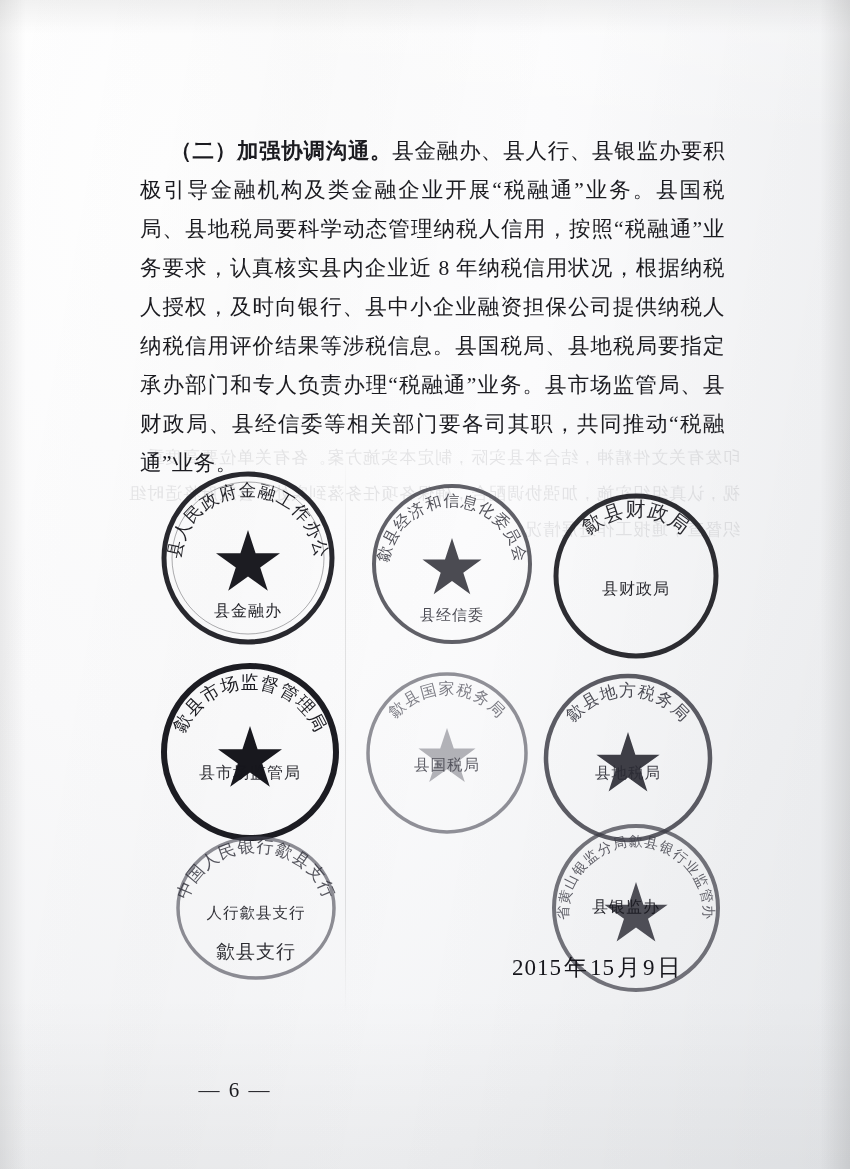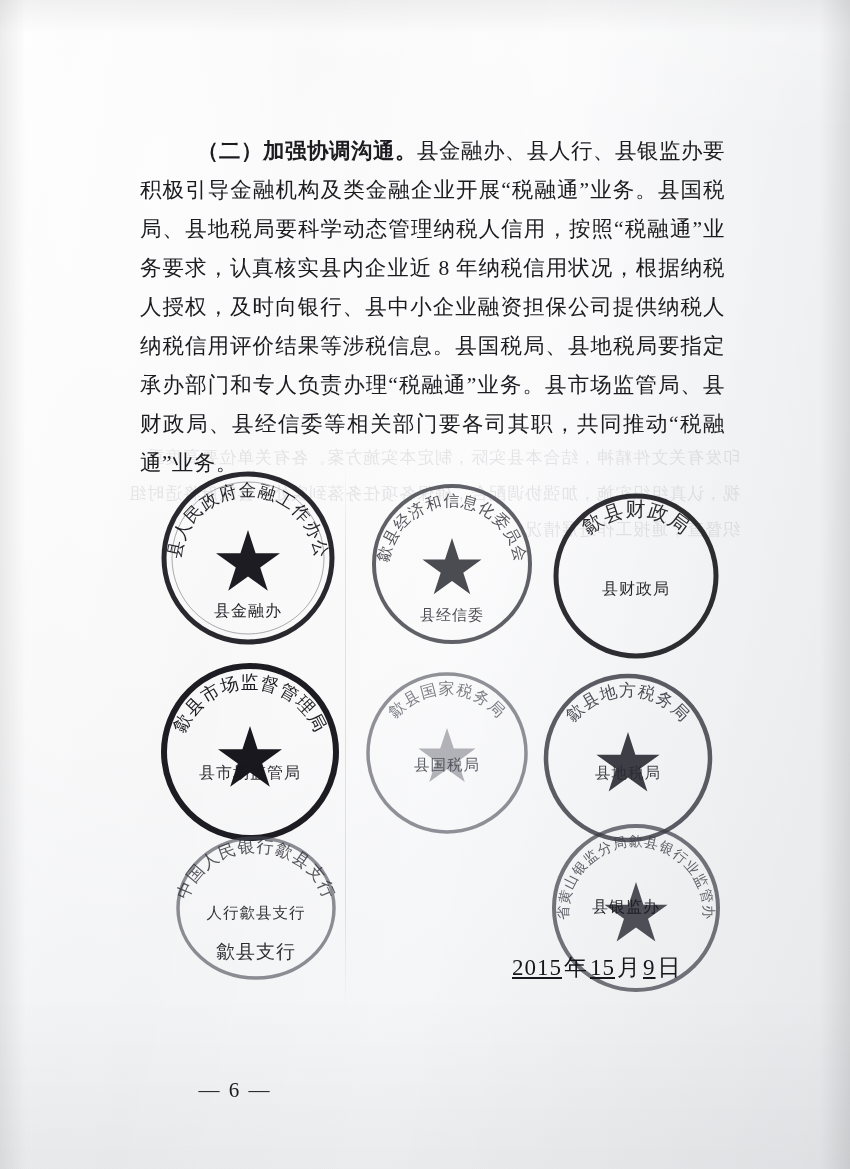--- a/index.html
+++ b/index.html
@@ -86,21 +86,20 @@
   .body-text p {
     margin: 0;
     text-indent: 0;
   }
   .first-line-indent {
     display: inline-block;
     width: 30px;
   }
   .bold-head {
     font-weight: bold;
-    margin-left: 27px;
   }
 
   
   .seals {
     position: absolute;
     left: 140px;
     top: 468px;
     width: 580px;
     height: 520px;
   }
@@ -123,21 +122,20 @@
     top: 952px;
     font-family: "Liberation Serif", serif;
     font-size: 23px;
     color: #16161c;
     letter-spacing: 1px;
     white-space: nowrap;
   }
   .date-line .num {
     font-family: "Liberation Serif", serif;
     padding: 0 2px;
-    text-decoration: underline;
   }
 
   .page-number {
     position: absolute;
     left: 0;
     right: 0;
     top: 1078px;
     text-align: center;
     font-family: "Liberation Serif", serif;
     font-size: 21px;

